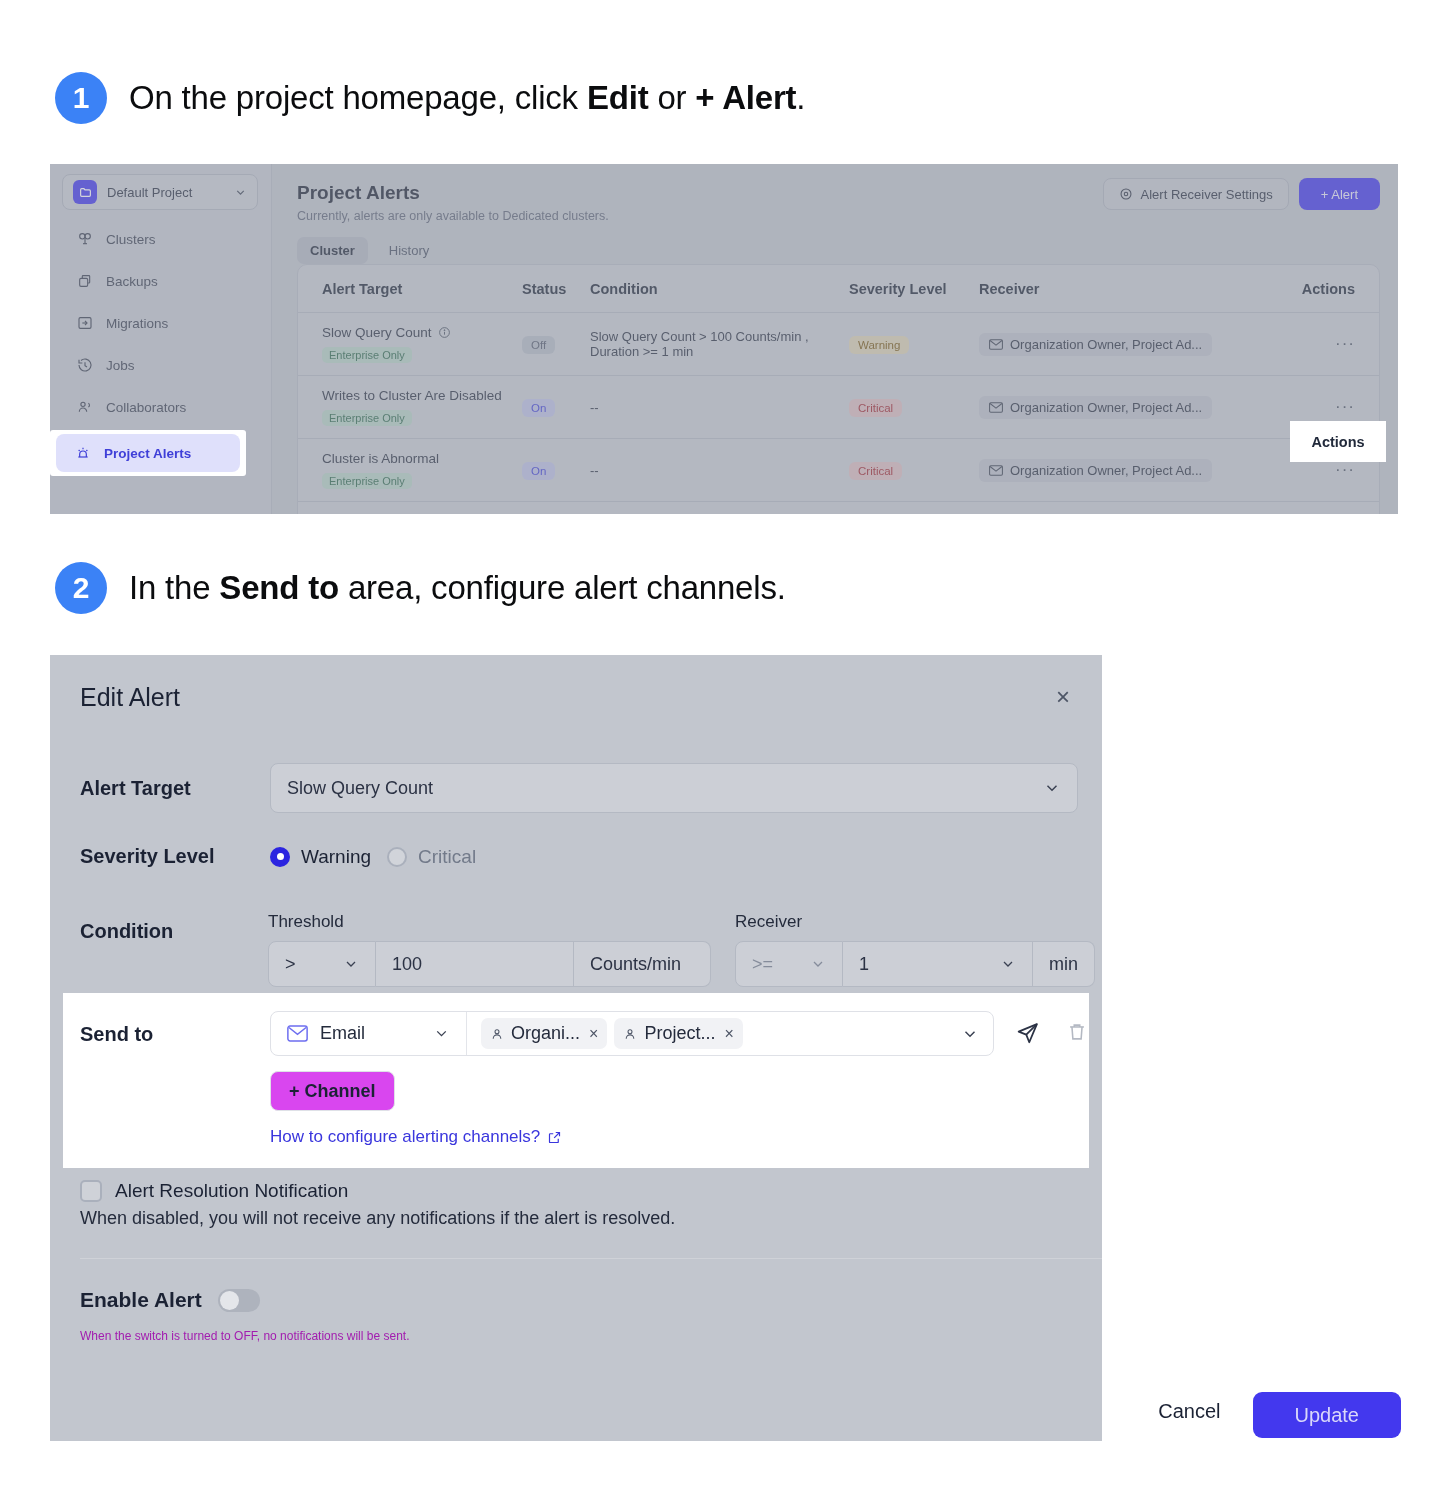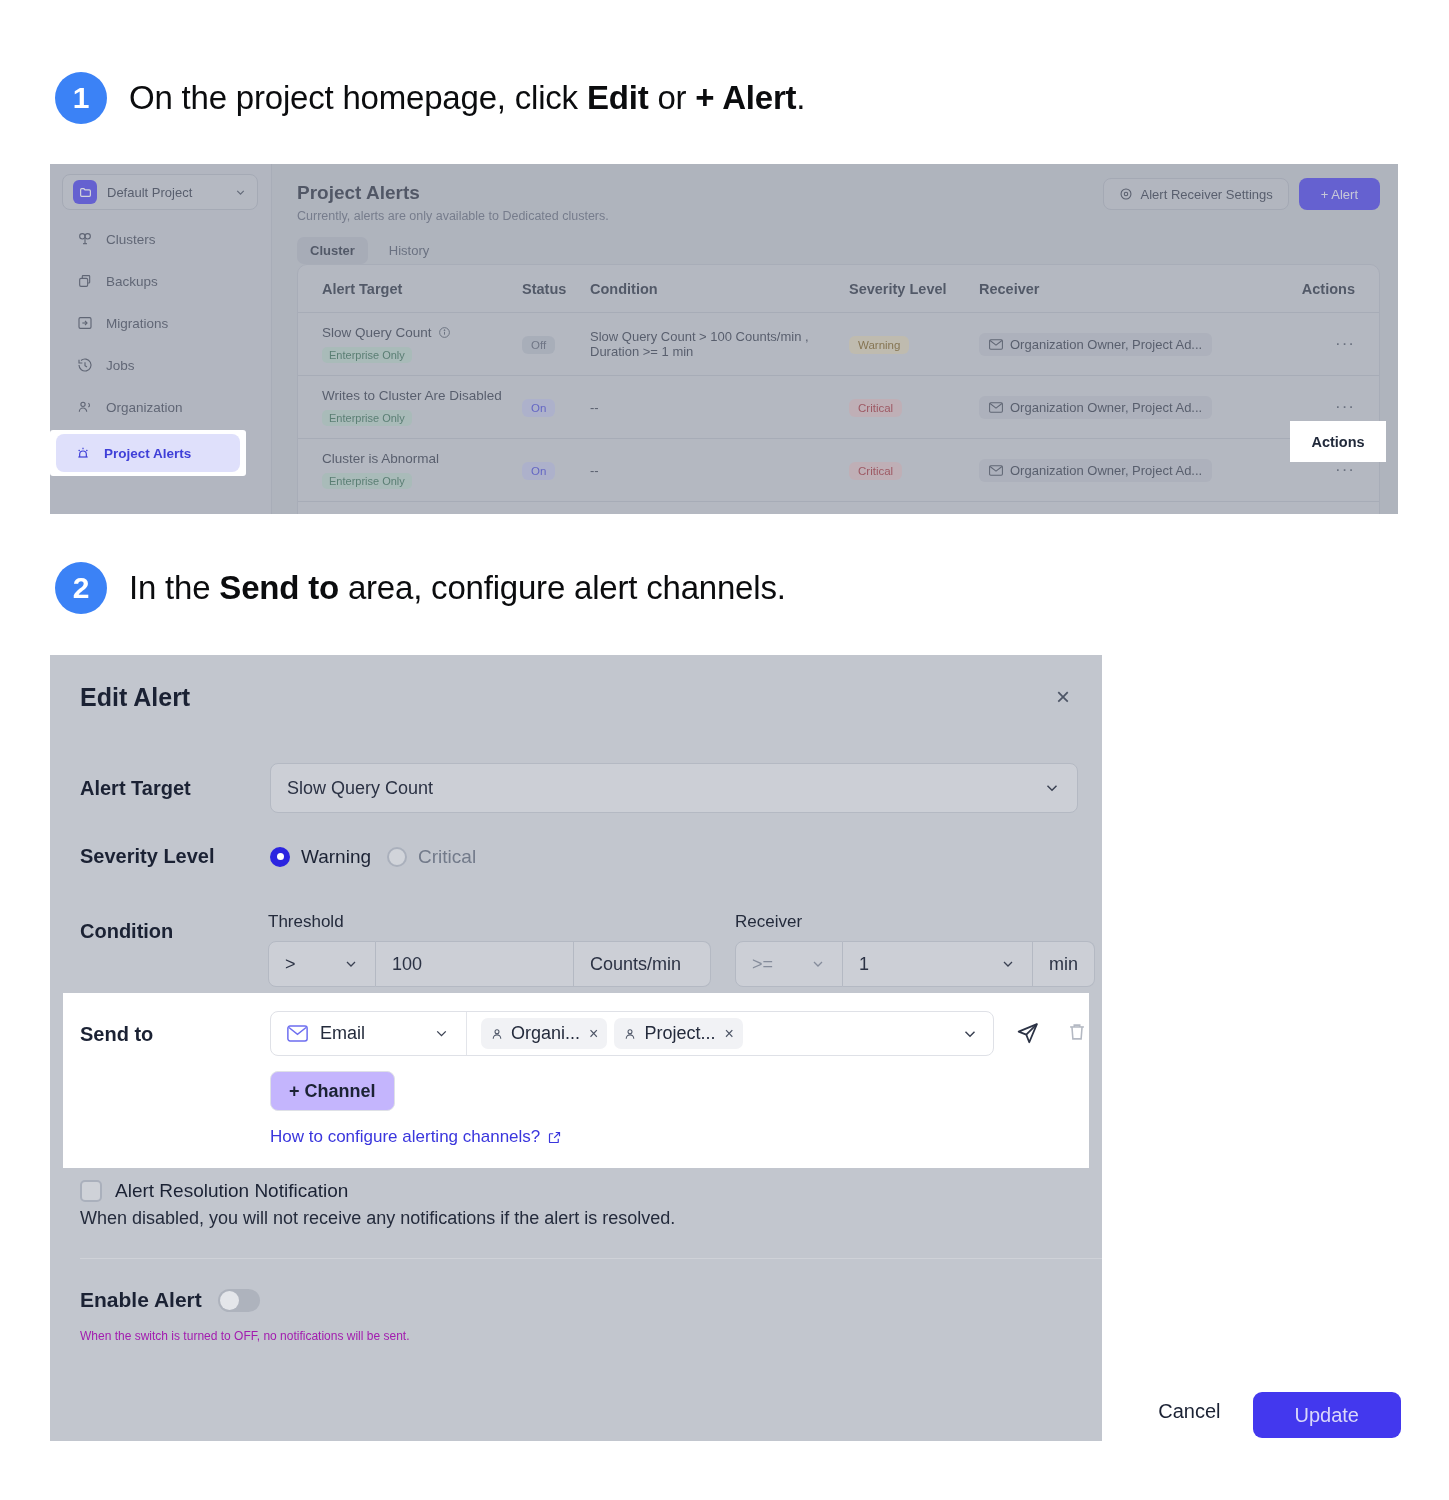--- a/index.html
+++ b/index.html
@@ -133,21 +133,21 @@
     display: flex; align-items: center; justify-content: center;
     font-size: 14.5px; font-weight: 700; color: #222a3b;
   }
 
   
   .panel2 {
     position: absolute; left: 50px; top: 655px;
     width: 1052px; height: 786px;
     background: #c2c6ce; overflow: hidden;
   }
-  .dlg-title { position: absolute; left: 30px; top: 28px; font-size: 25px; font-weight: 700; color: #1b2234; }
+  .dlg-title { position: absolute; left: 30px; top: 28px; font-size: 25px; font-weight: 400; color: #1b2234; }
   .dlg-close { position: absolute; right: 32px; top: 30px; font-size: 24px; color: #4d5566; line-height: 1; }
 
   .frow { position: absolute; left: 30px; right: 24px; display: flex; align-items: flex-start; }
   .flabel { width: 190px; font-size: 20px; font-weight: 700; color: #1b2234; flex: 0 0 auto; }
   .fld {
     background: rgba(255,255,255,0.17); border: 1px solid #b4b9c3; border-radius: 8px;
     display: flex; align-items: center; padding: 0 16px; font-size: 18px; color: #2b3244;
   }
 
   .sel-target { height: 50px; flex: 1; justify-content: space-between; }
@@ -190,21 +190,21 @@
     display: flex; align-items: center; gap: 7px;
     background: #f1f2f5; border-radius: 7px; padding: 5px 9px;
     font-size: 18px; color: #242b3c;
   }
   .tag .x { font-size: 16px; color: #4d5566; margin-left: 2px; }
   .st-chev { display: flex; align-items: center; padding-right: 14px; color: #3a4152; }
   .st-send { position: absolute; left: 952px; top: 28px; color: #2b3244; }
   .st-trash { position: absolute; left: 1003px; top: 28px; color: #b4b9c3; }
   .btn-channel {
     position: absolute; left: 207px; top: 78px; height: 40px; padding: 0 18px;
-    border: 1px solid #dfe1e7; border-radius: 8px; background: #c4b5fd;
+    border: 1px solid #dfe1e7; border-radius: 8px; background: #d946ef;
     display: flex; align-items: center; gap: 9px;
     font-size: 18px; font-weight: 700; color: #1b2234;
   }
   .link-help {
     position: absolute; left: 207px; top: 134px;
     font-size: 17px; color: #3a36dd; display: flex; align-items: center; gap: 7px;
   }
 
   .chk-row { position: absolute; left: 80px; top: 1180px; display: flex; align-items: center; gap: 13px; }
   .chk { width: 22px; height: 22px; border: 2px solid #aab0bc; border-radius: 5px; background: rgba(255,255,255,0.22); }
@@ -296,21 +296,21 @@
           <span>Jobs</span>
         </div>
         <div class="nav-item">
           <span class="ni">
             <svg width="16" height="16" viewBox="0 0 24 24" fill="none" stroke="currentColor" stroke-width="1.7">
               <circle cx="9" cy="8" r="3.2"></circle>
                 <path d="M3.5 19a5.5 5.5 0 0 1 11 0"></path>
                 <path d="M17 6.5a3 3 0 0 1 0 5.4"></path>
             </svg>
           </span>
-          <span>Organization</span>
+          <span>Collaborators</span>
         </div>
         <div class="nav-item" style="visibility:hidden">
           <span class="ni"></span>
           <span>Project Alerts</span>
         </div>
       </div>
     </div>
 
     <div class="content1">
       <div class="c1-title">Project Alerts</div>

